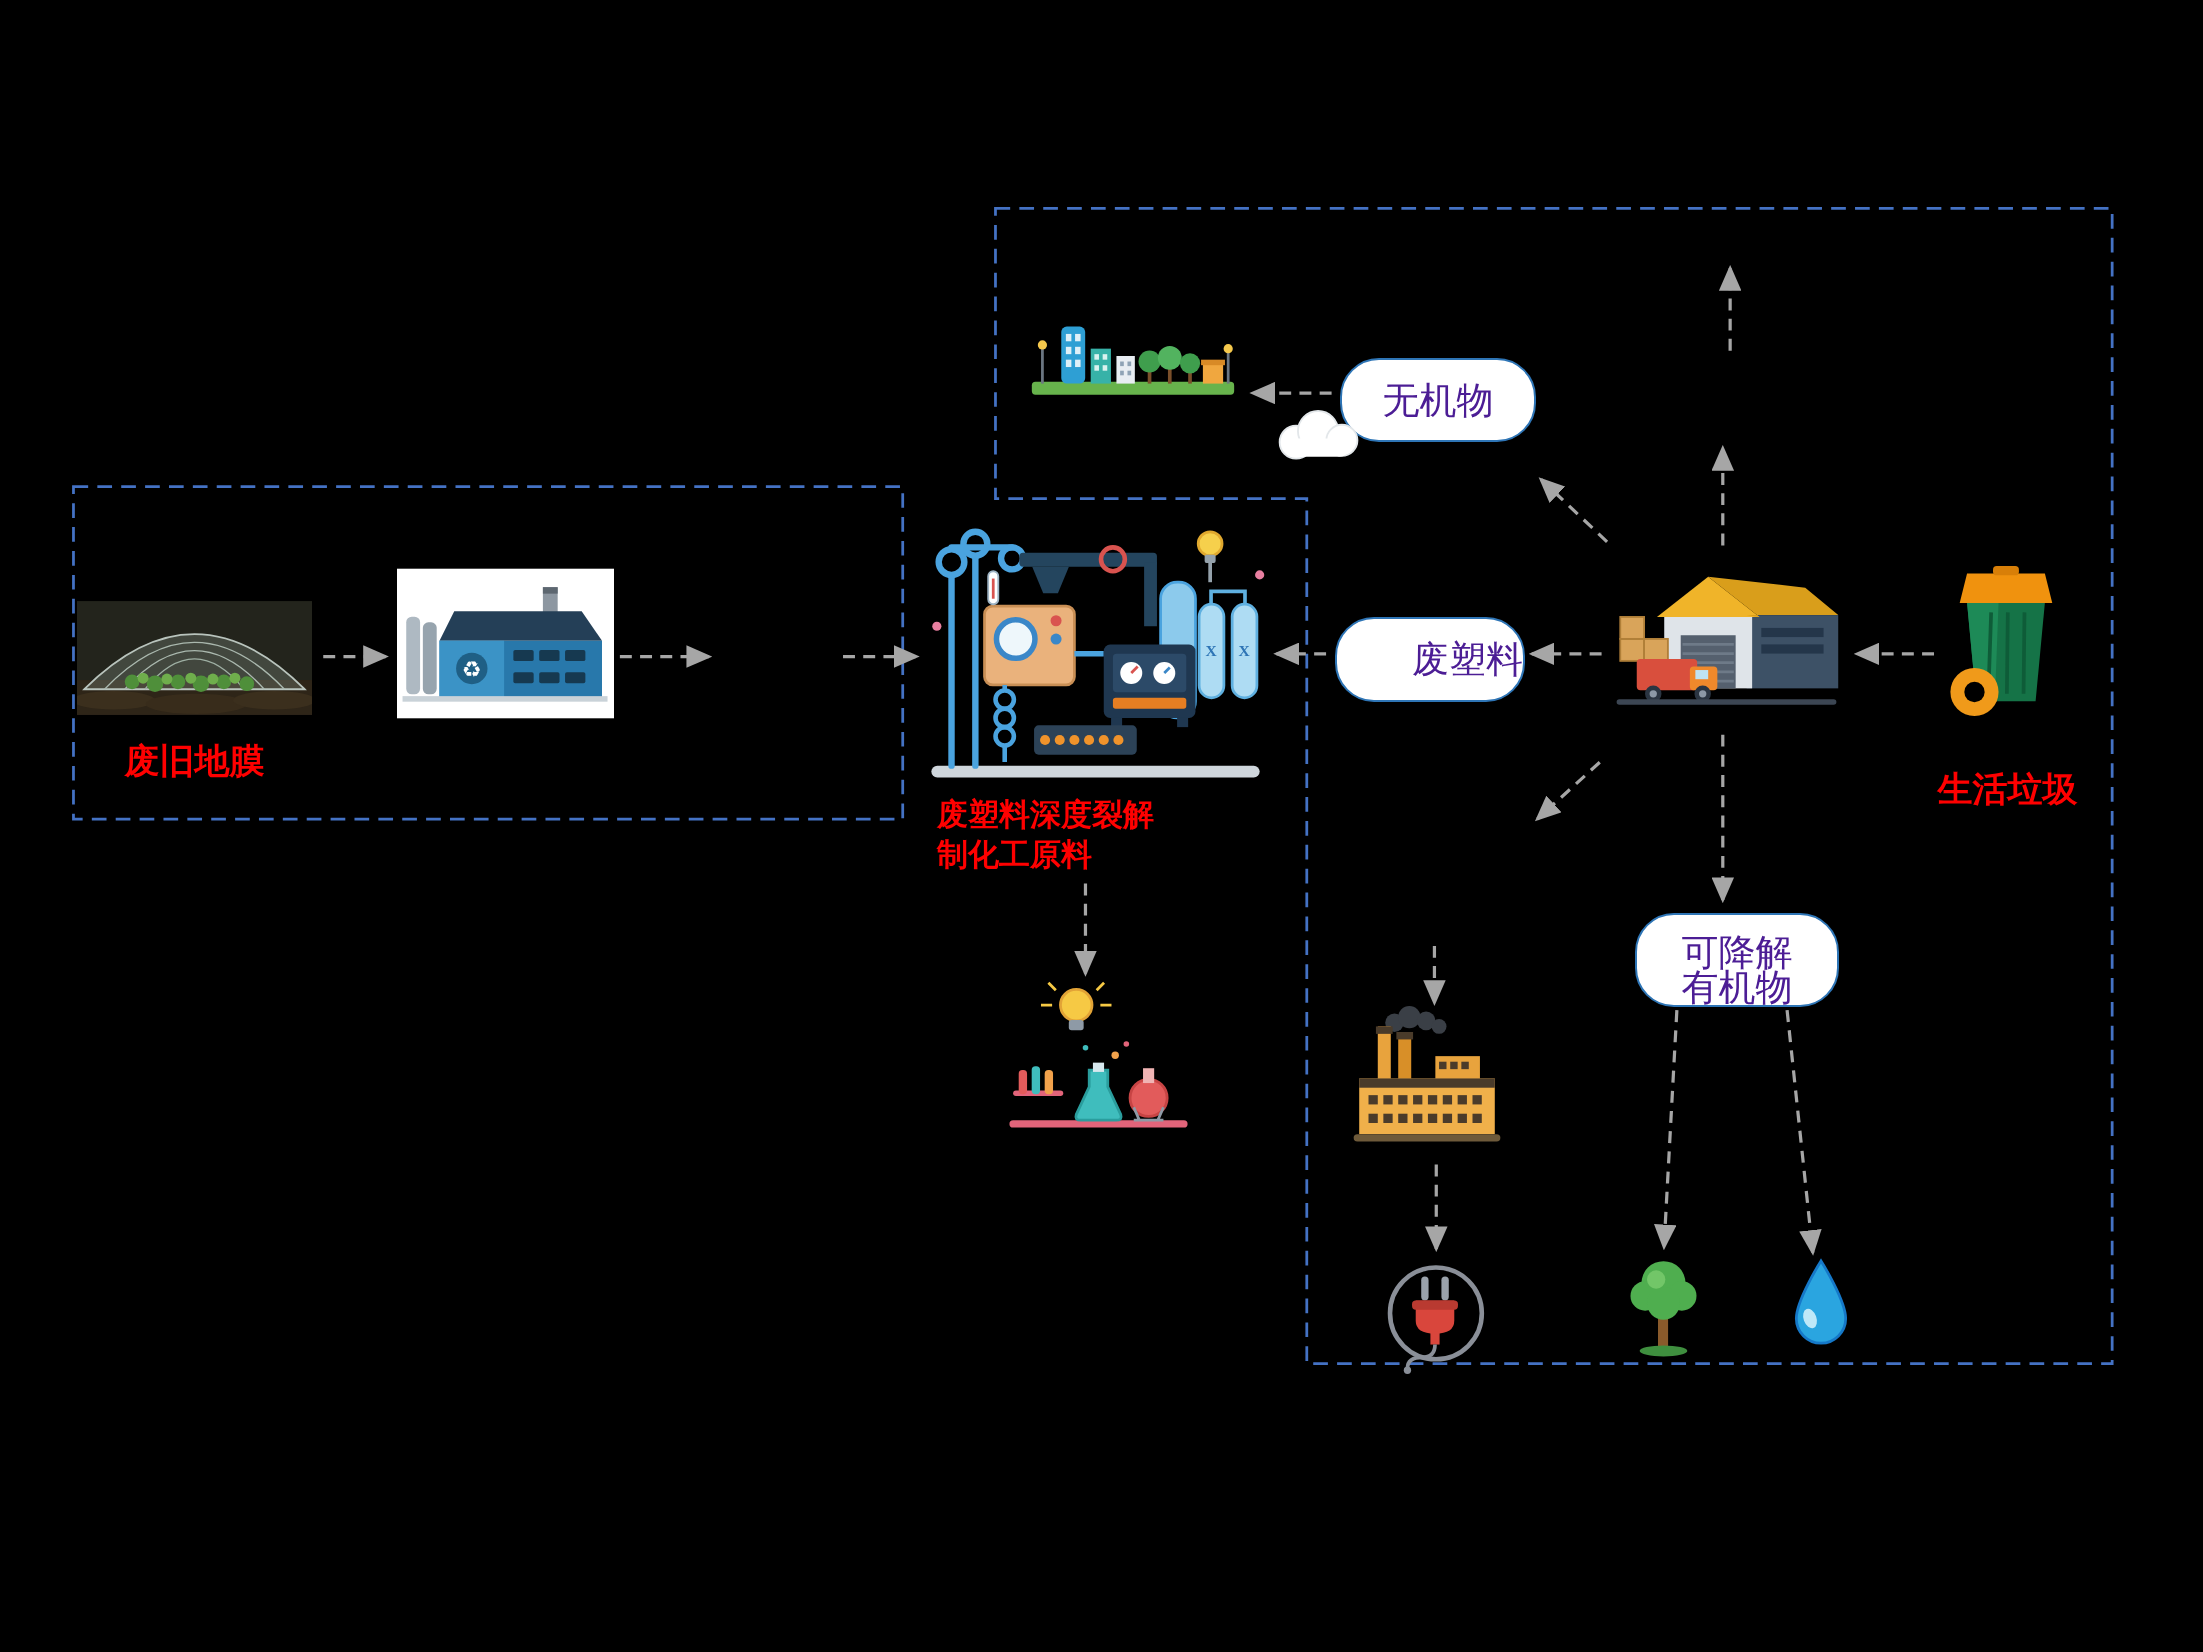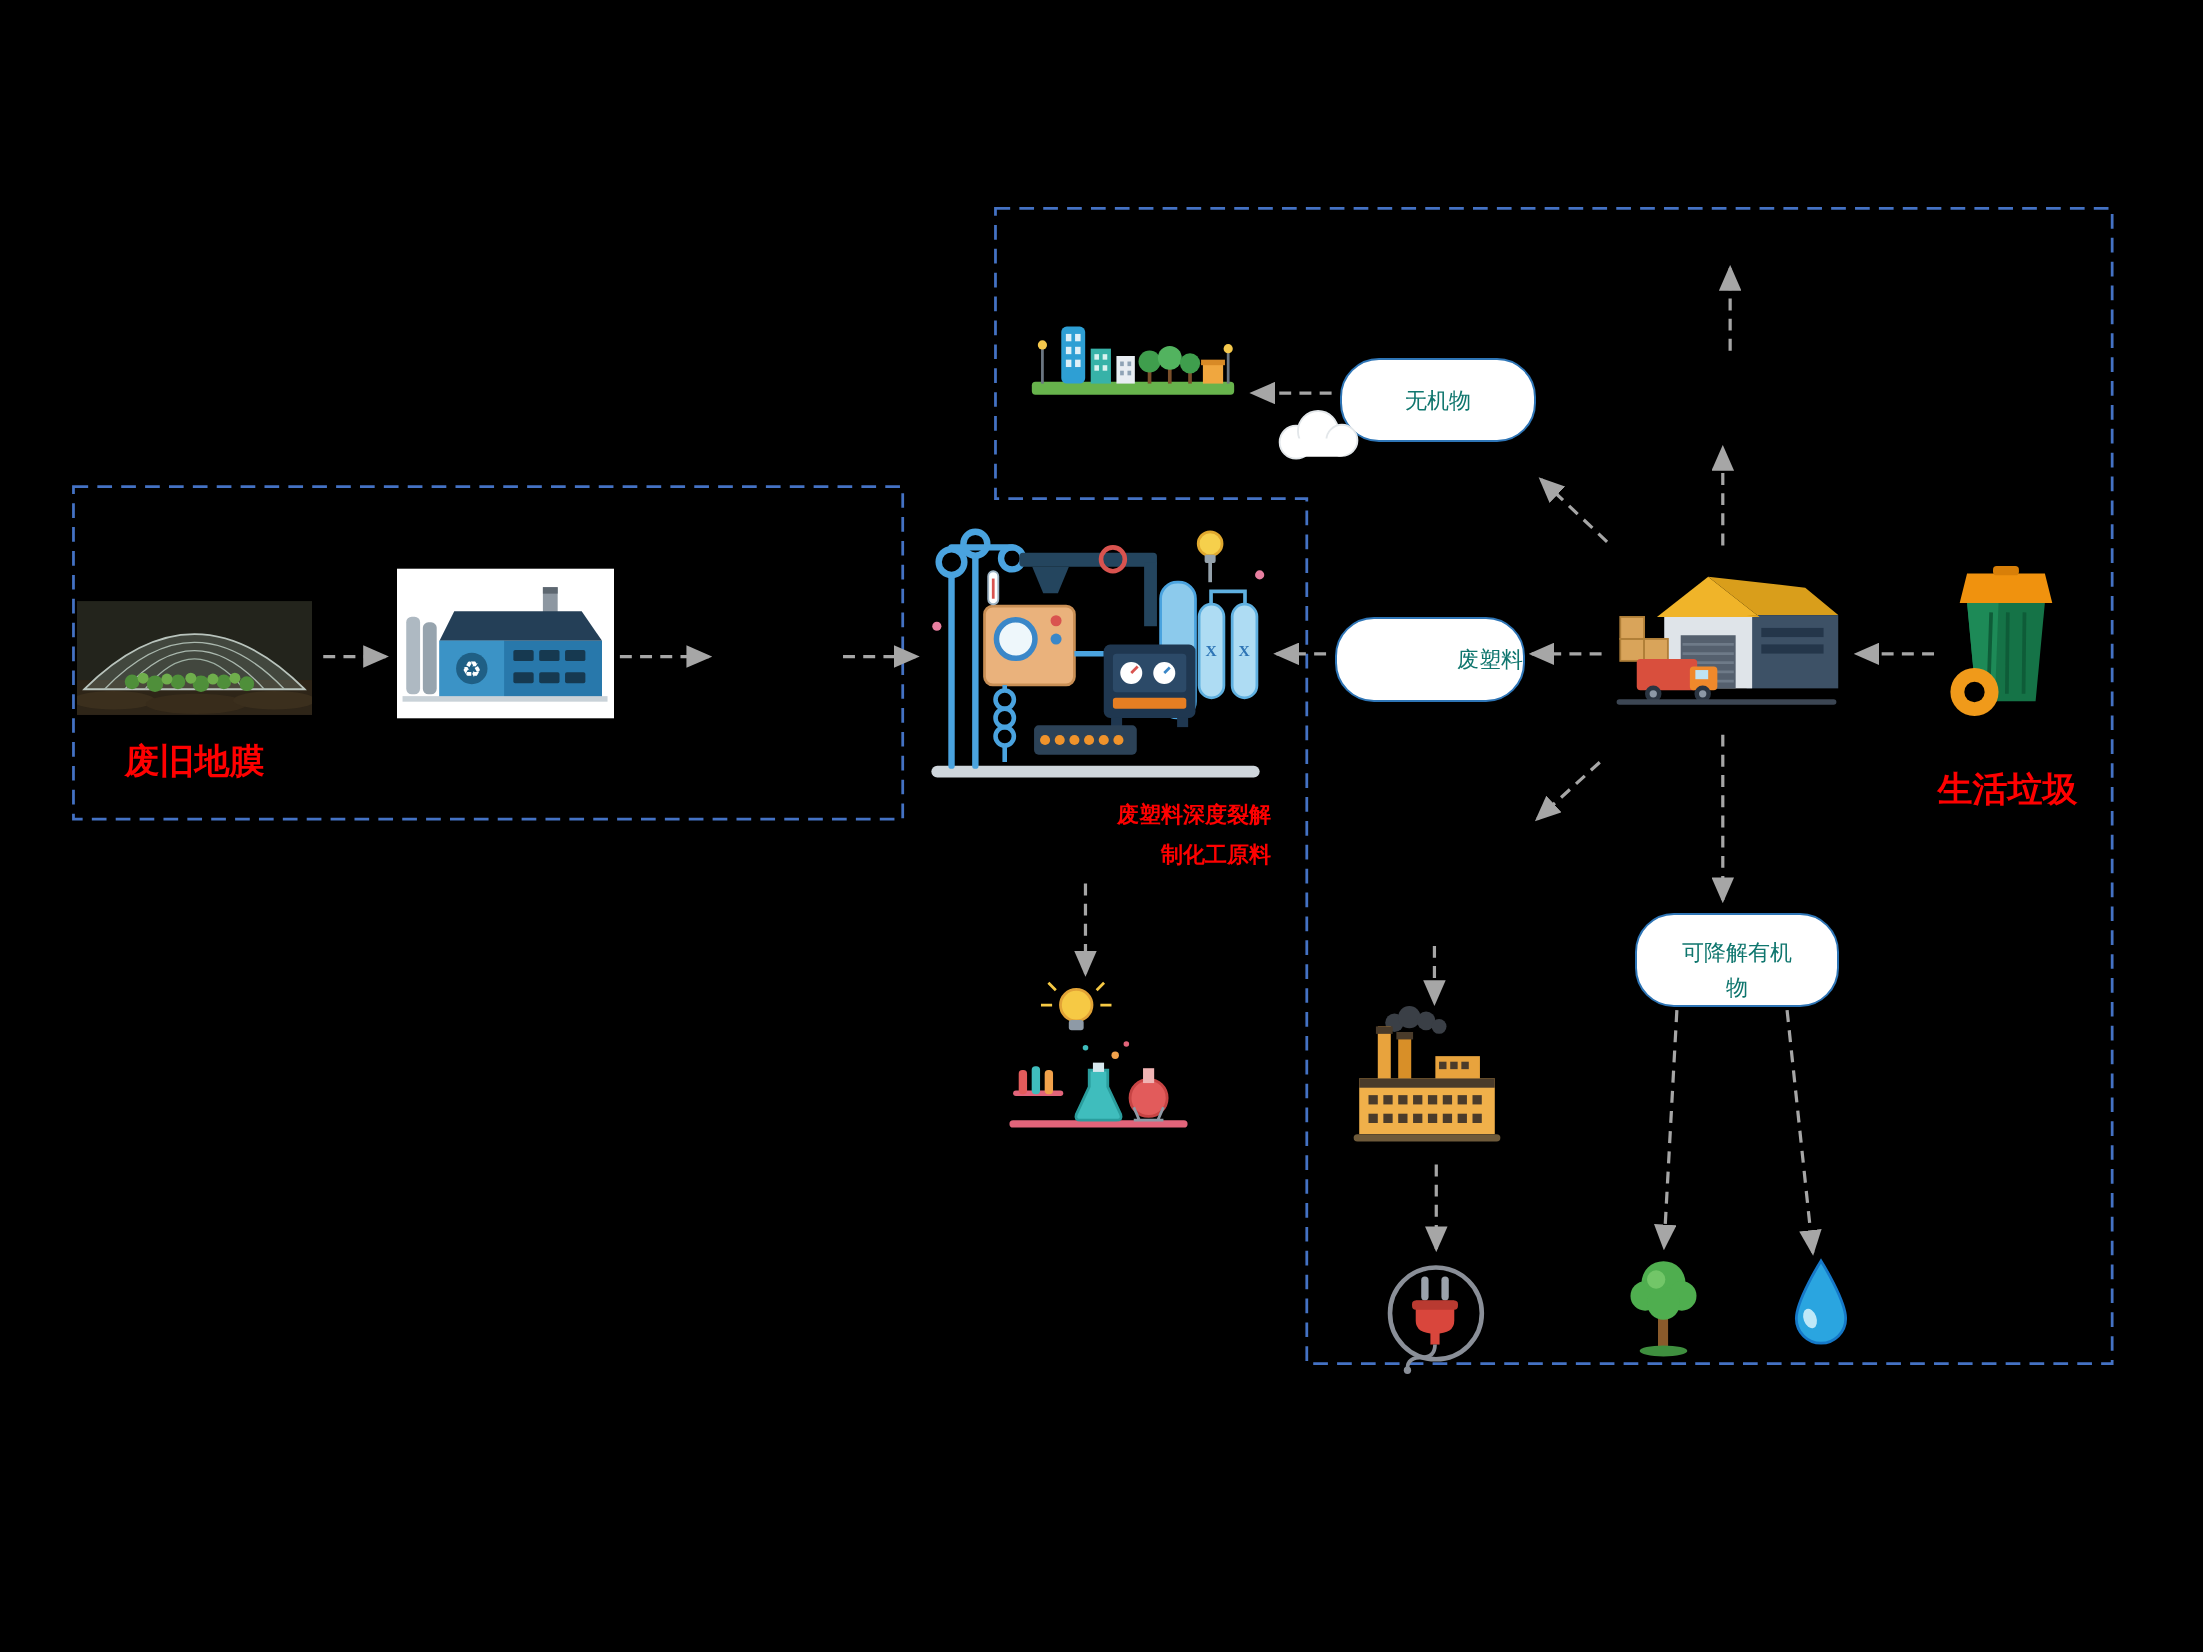--- a/index.html
+++ b/index.html
@@ -2,27 +2,27 @@
 <html style="font-size:14.7px"><head>
 <meta charset="utf-8">
 <style>
   html,body{margin:0;padding:0;background:#000;}
   #canvas{position:relative;width:2204px;height:1653px;background:#000;overflow:hidden;
           font-family:"Liberation Serif", serif;}
   #connectors{position:absolute;left:0;top:0;width:2204px;height:1653px;pointer-events:none;}
   .icon{position:absolute;}
   .icon svg{display:block;width:100%;height:100%;}
   .bubble{position:absolute;background:#FFFFFF;border:2.8px solid #2E75B6;border-radius:39px;
-          display:flex;align-items:center;justify-content:center;color:#0f766e;
-          font-size:22px;line-height:35px;text-align:center;}
+          display:flex;align-items:center;justify-content:center;color:#4c1d95;
+          font-size:37px;line-height:35px;text-align:center;}
   .bubble .txt{display:inline-block;max-width:123px;}
   .red-label{position:absolute;color:#FF0000;font-weight:bold;font-size:35px;
              text-align:center;line-height:40px;}
-  .caption{position:absolute;color:#FF0000;font-weight:bold;font-size:22px;
-           text-align:right;line-height:40px;}
+  .caption{position:absolute;color:#FF0000;font-weight:bold;font-size:31px;
+           text-align:left;line-height:40px;}
 </style>
 </head>
 <body>
 
 <div id="canvas">
 
   <svg id="connectors" viewBox="0 0 2400 1800">
     <defs>
       <marker id="arw" markerWidth="8" markerHeight="7" refX="7" refY="3.5" orient="auto">
         <path d="M0,0 L8,3.5 L0,7 Z" fill="#A6A6A6"></path>

